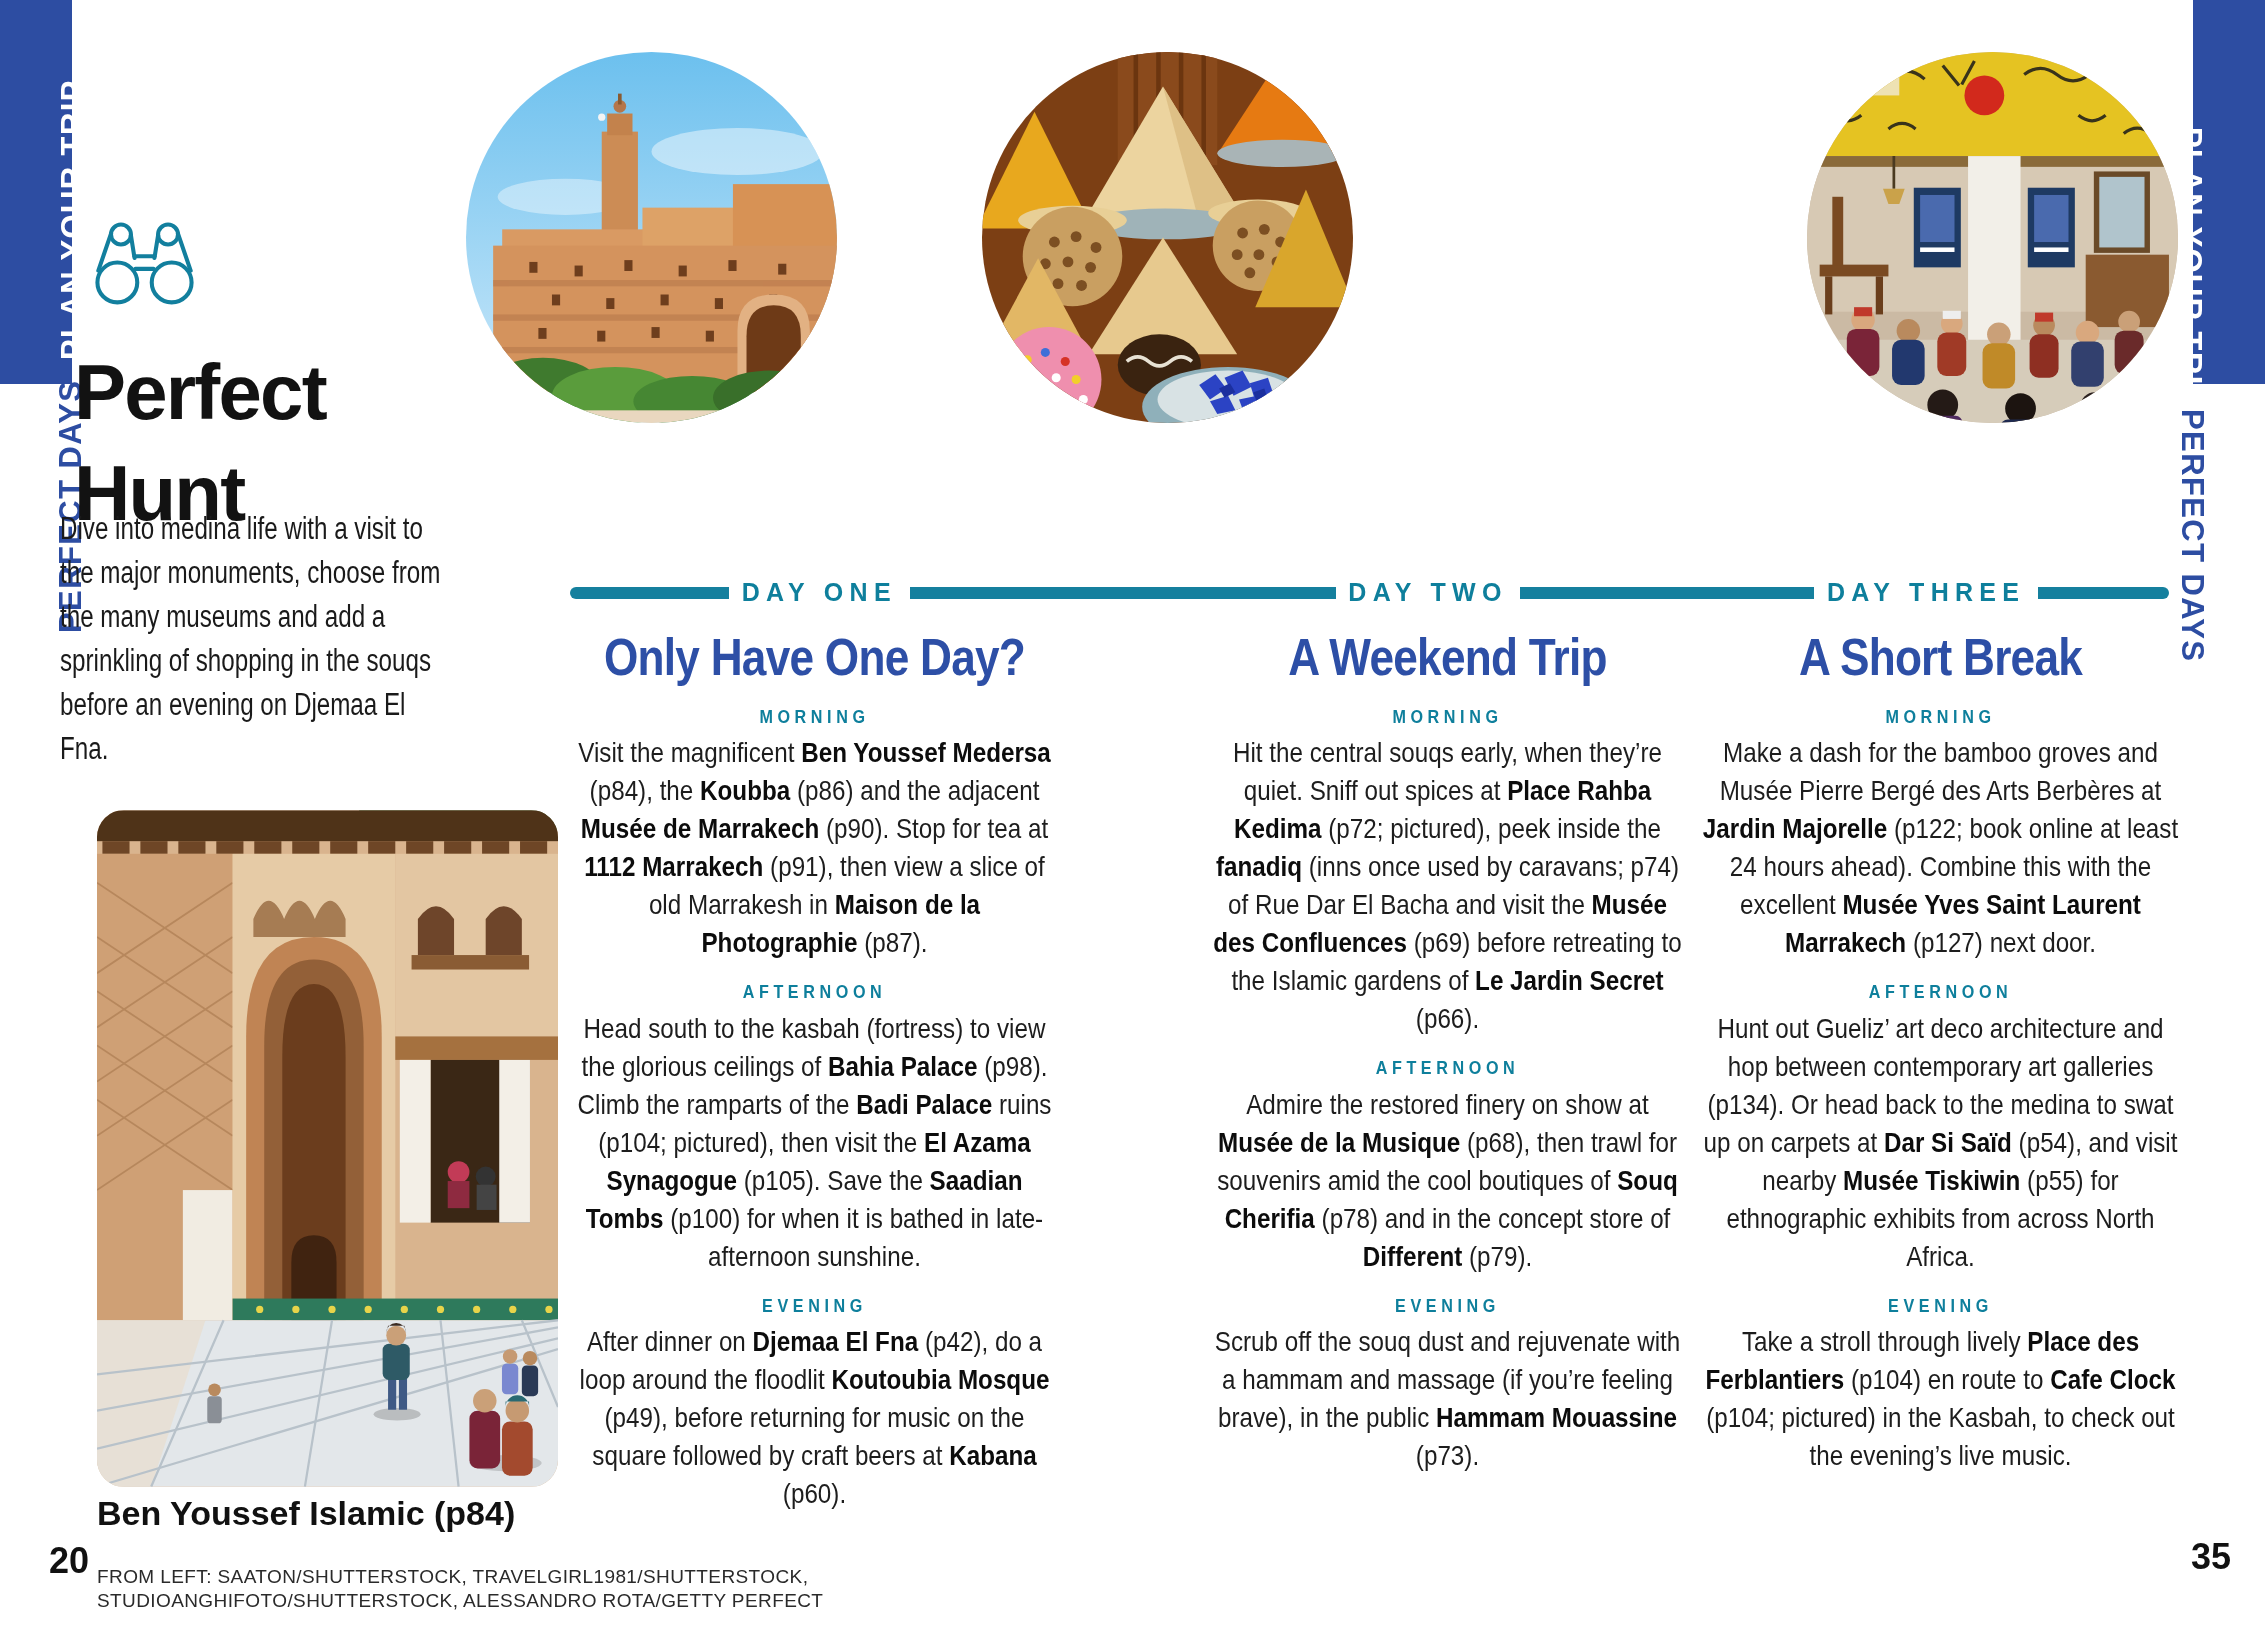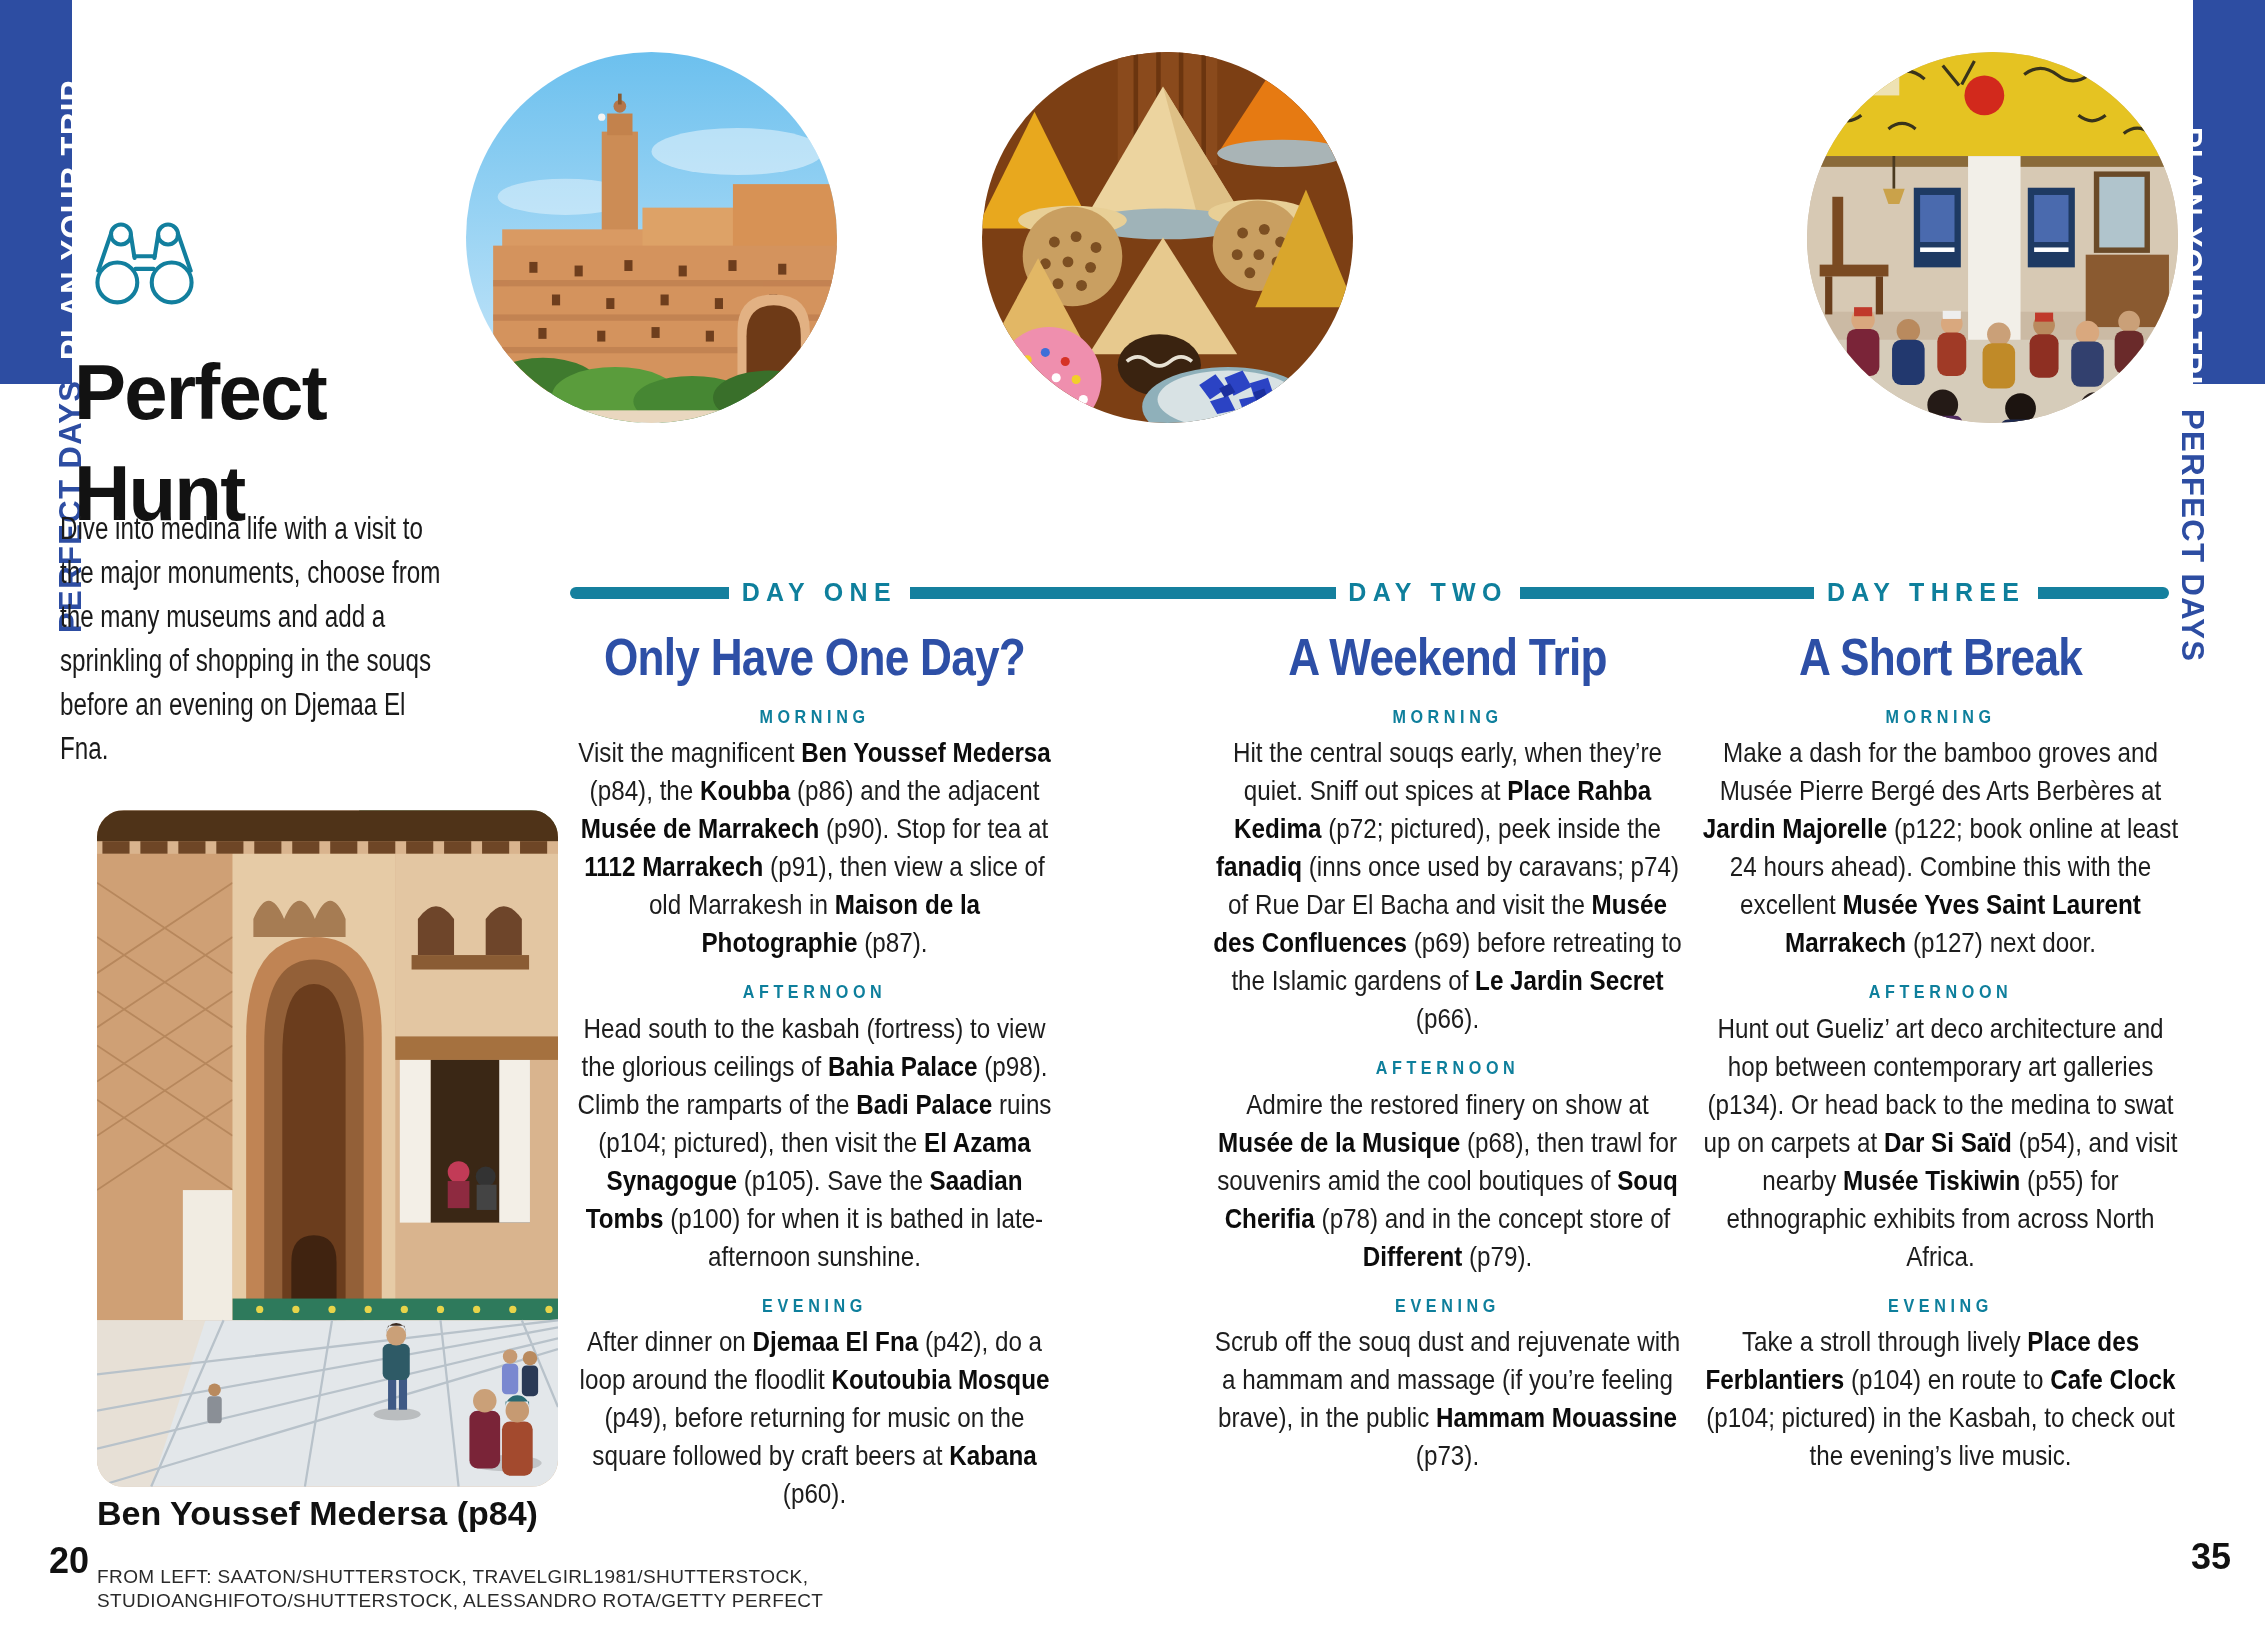--- a/index.html
+++ b/index.html
@@ -150,21 +150,21 @@
       <rect x="412" y="664" width="34" height="64" rx="9" fill="#7a2438"></rect>
         <circle cx="429" cy="653" r="13" fill="#caa078"></circle>
       <rect x="448" y="676" width="34" height="60" rx="9" fill="#a34a2e"></rect>
         <circle cx="465" cy="664" r="13" fill="#c69a72"></circle>
         <path d="M452,660 a13,13 0 0 1 26,0 l0,-6 -26,0 Z" fill="#2a6a72"></path>
       <rect x="122" y="648" width="16" height="30" rx="4" fill="#8a8f96"></rect>
         <circle cx="130" cy="641" r="7" fill="#b98a5e"></circle>
     </svg>
   </div>
 
-  <div class="caption">Ben Youssef Medersa (p84)</div>
+  <div class="caption">Ben Youssef Islamic (p84)</div>
   <div class="credits">
     <div>FROM LEFT: SAATON/SHUTTERSTOCK, TRAVELGIRL1981/SHUTTERSTOCK,</div>
     <div>STUDIOANGHIFOTO/SHUTTERSTOCK, ALESSANDRO ROTA/GETTY PERFECT</div>
   </div>
   <div class="pageno pageno-left">20</div>
   <div class="pageno pageno-right">35</div>
 
   <div class="circ c1">
     <svg width="371" height="371" viewBox="0 0 410 410">
       <defs>

